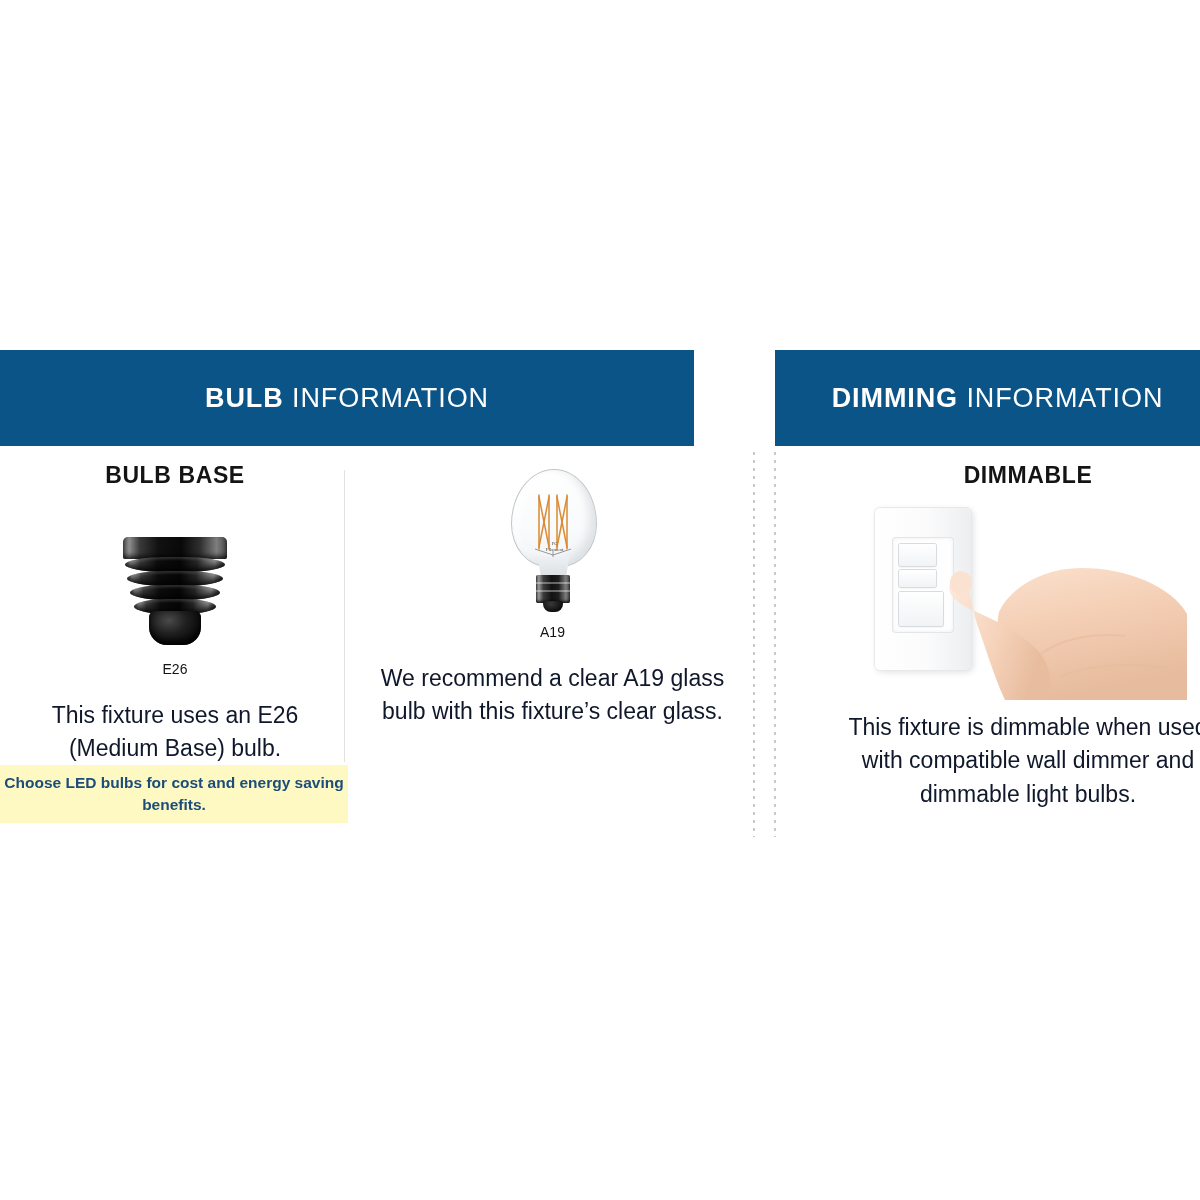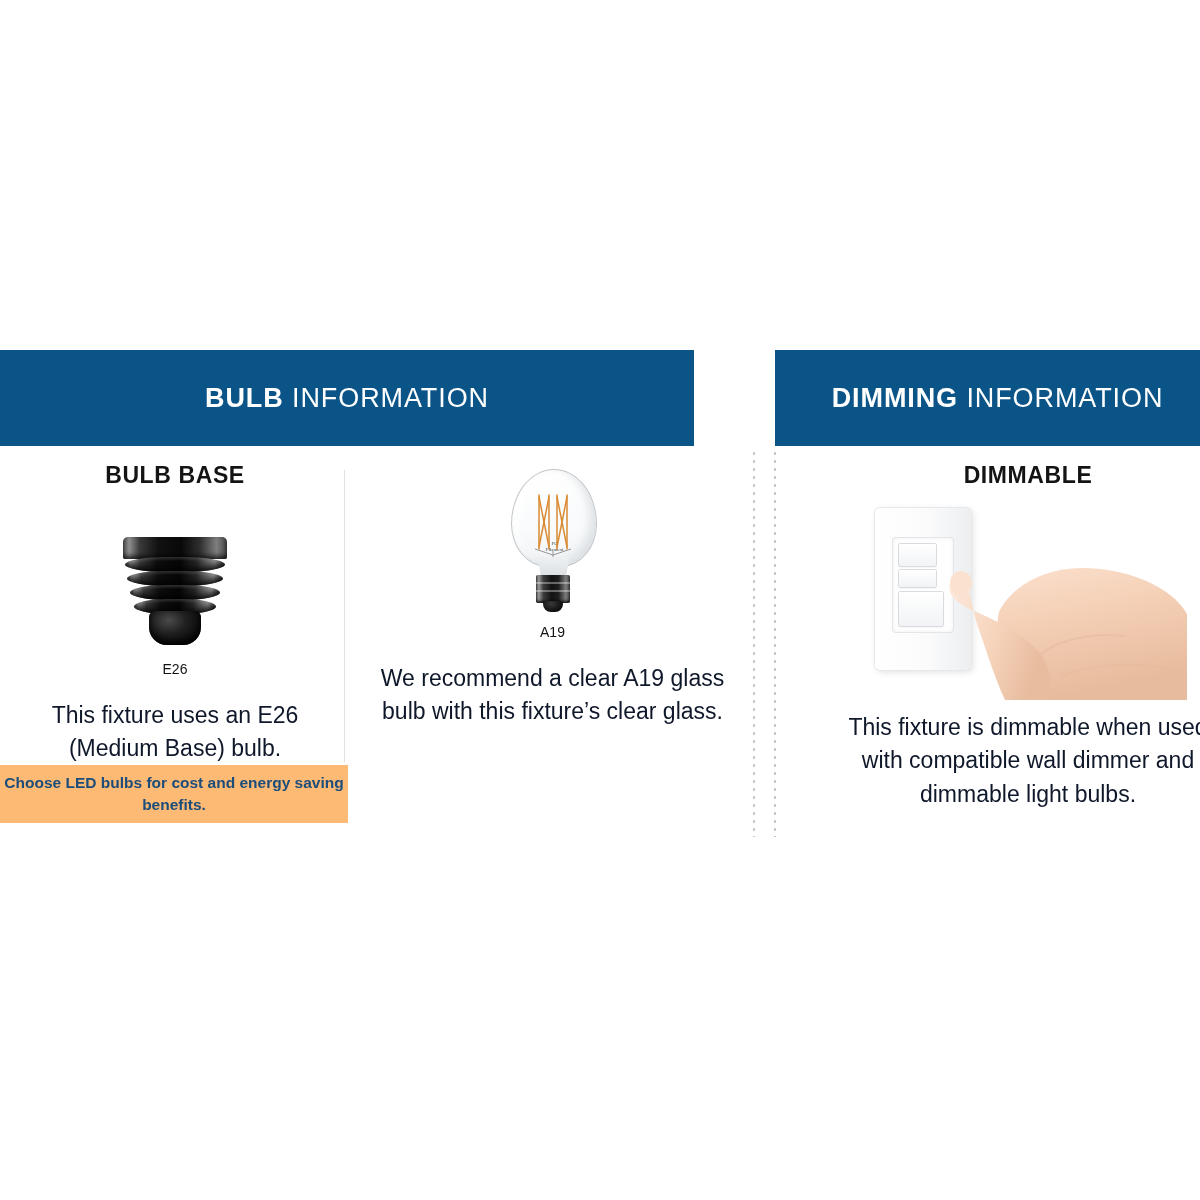--- a/index.html
+++ b/index.html
@@ -89,21 +89,21 @@
   }
   #col-dimmable .desc { margin-top: 12px; }
 
   
   #led-tip-box {
     position: absolute;
     left: 0;
     top: 765px;
     width: 348px;
     height: 58px;
-    background: #fdba74;
+    background: #fef9c3;
     display: flex;
     align-items: center;
     justify-content: center;
   }
   #led-tip-text {
     font-size: 15.5px;
     font-weight: 700;
     line-height: 1.42;
     color: #1b4c7a;
     text-align: center;

